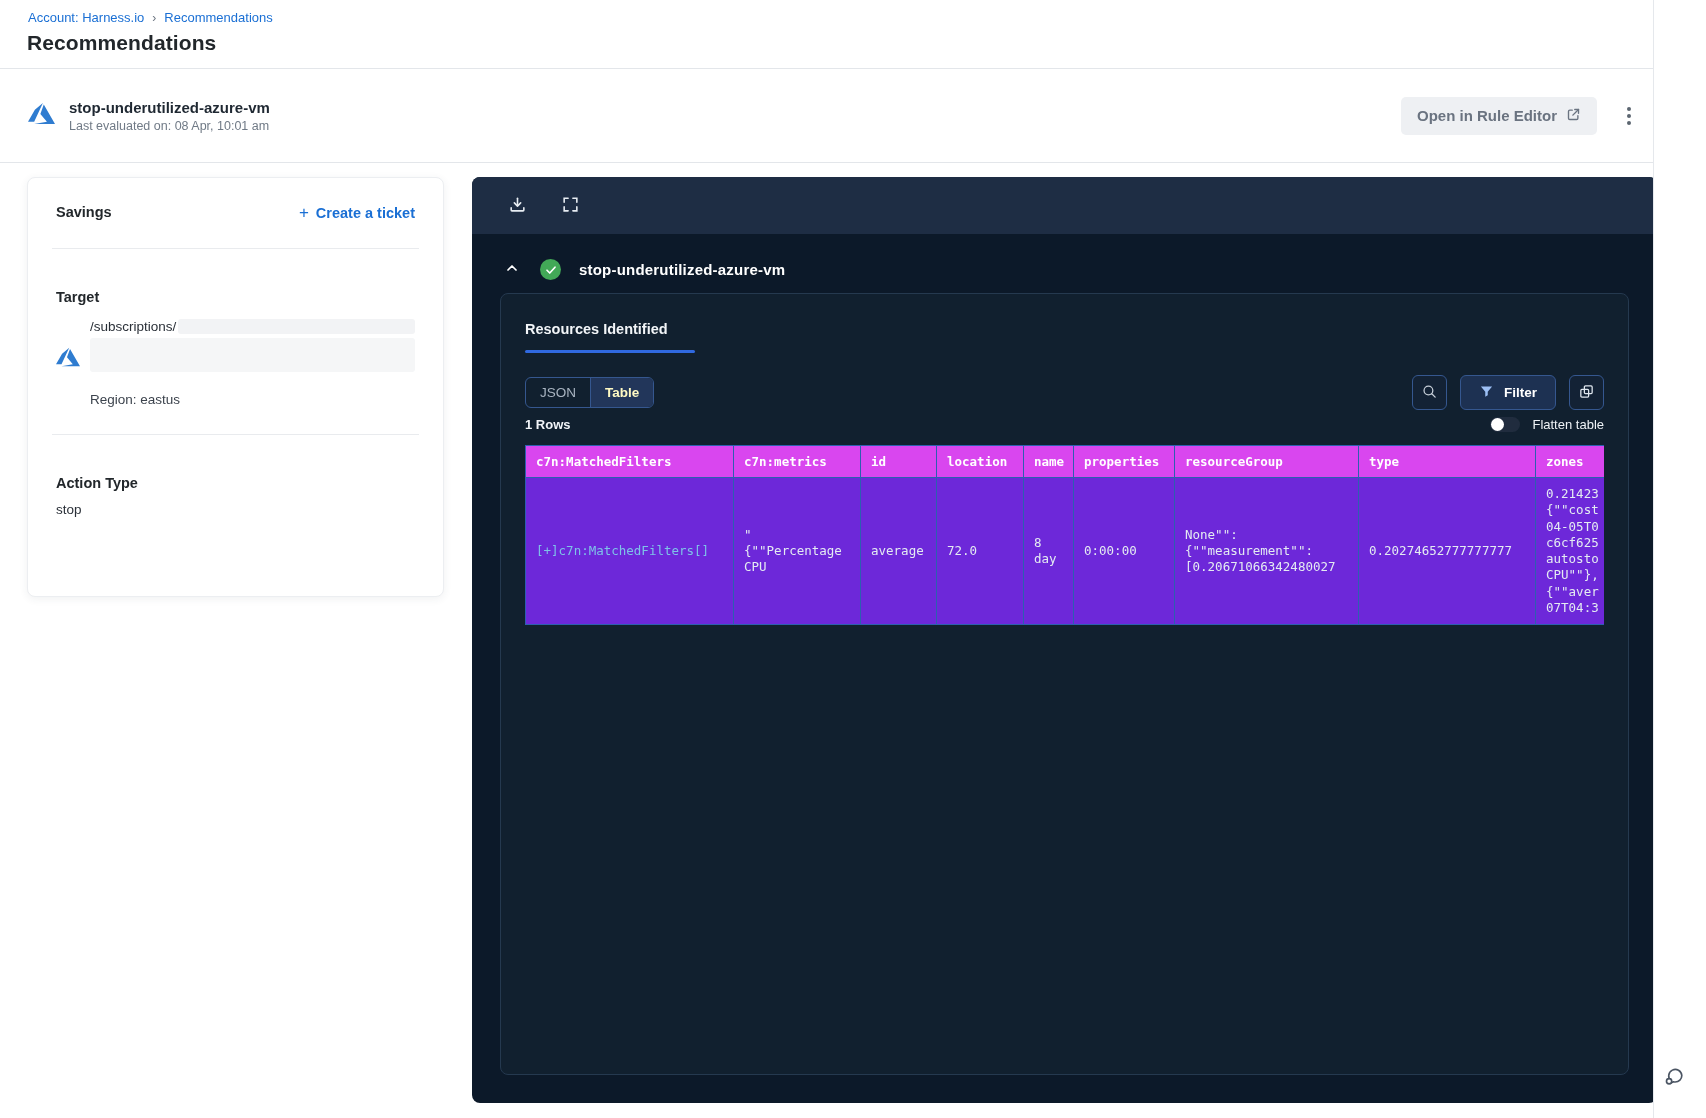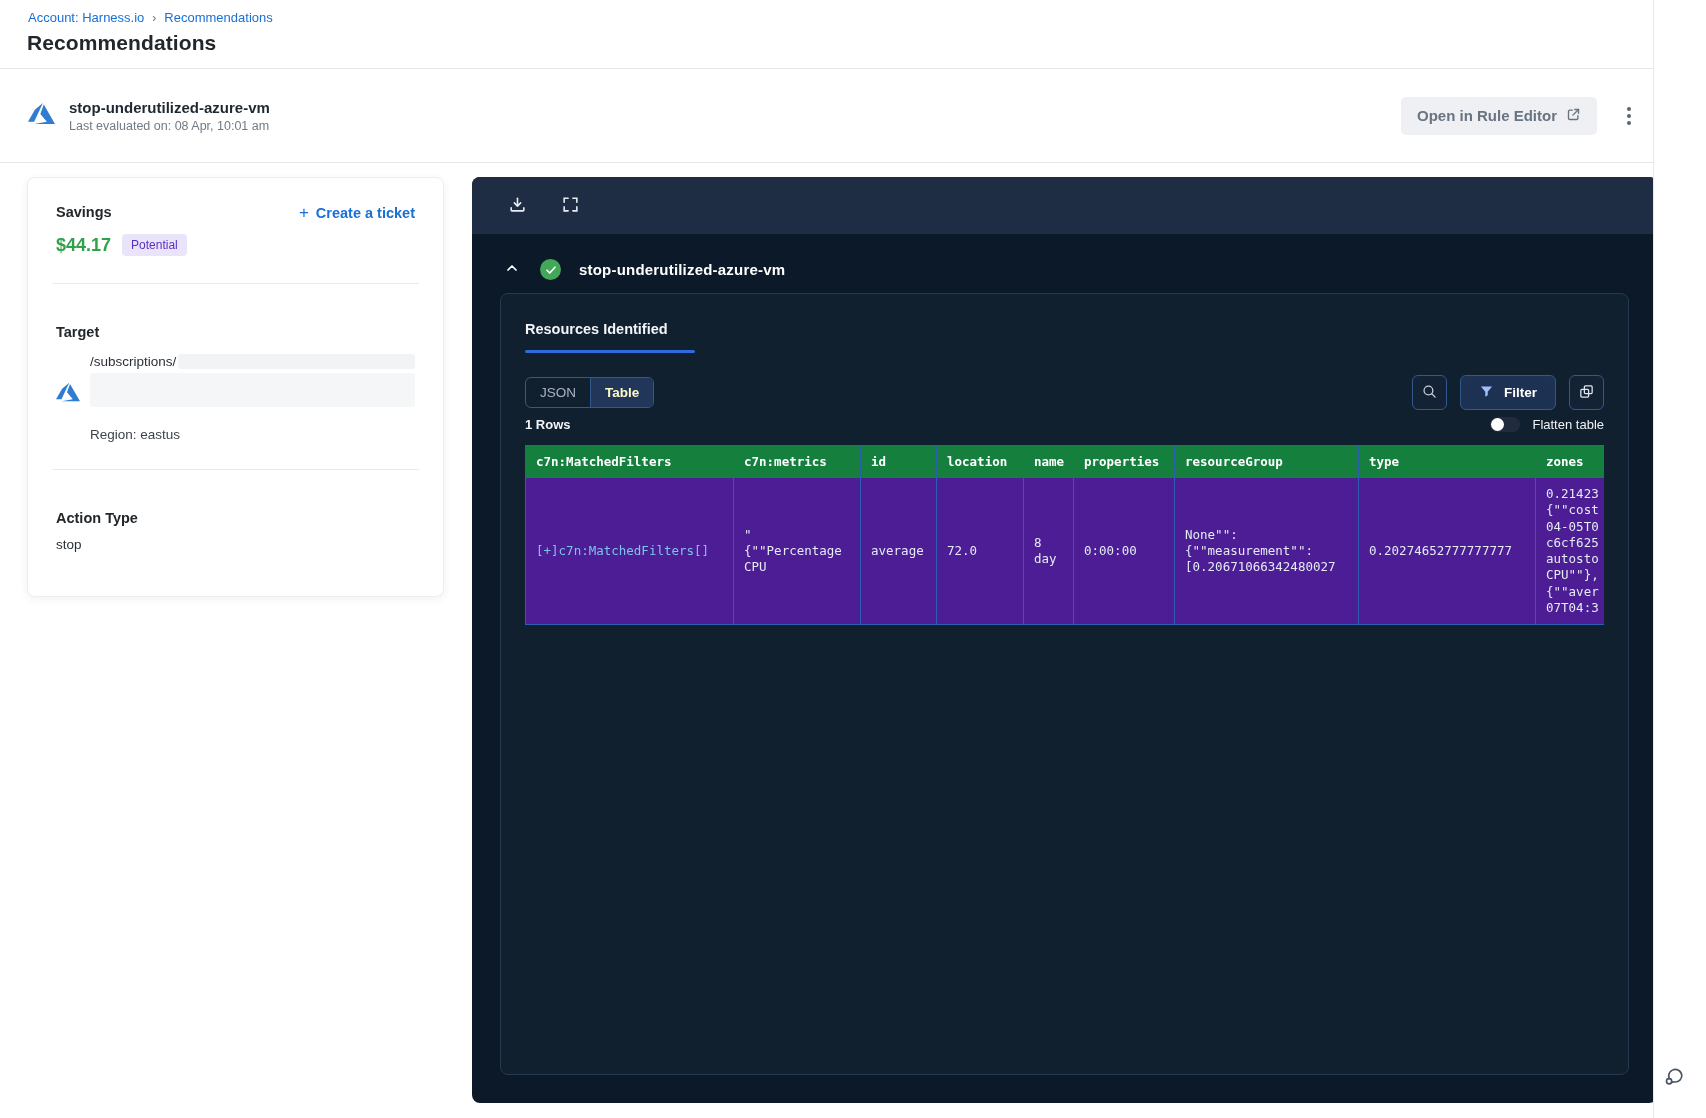--- a/index.html
+++ b/index.html
@@ -76,23 +76,23 @@
   .rows-row { display:flex; align-items:center; margin-top:7px; }
   .rows-count { color:#f1f4f8; font-size:13px; font-weight:700; }
   .flatten { margin-left:auto; display:flex; align-items:center; gap:12px; }
   .toggle { width:30px; height:15px; border-radius:8px; background:#202c3e; position:relative; cursor:pointer; }
   .toggle .knob { position:absolute; left:1px; top:1px; width:13px; height:13px; border-radius:50%; background:#fff; }
   .flatten-label { color:#eef2f6; font-size:13px; }
 
   .table-wrap { margin-top:13px; overflow:hidden; }
   table.res { border-collapse:collapse; table-layout:fixed; width:1140px;
     font-family:"DejaVu Sans Mono", monospace; font-size:12.5px; }
-  table.res th { background:#15803d; color:#fff; font-weight:700; text-align:left;
+  table.res th { background:#d946ef; color:#fff; font-weight:700; text-align:left;
     border:1px solid #2d5fb0; padding:8px 10px; height:31px; }
-  table.res td { background:#4c1d95; color:#e4ebf2; border:1px solid #2d5fb0;
+  table.res td { background:#6d28d9; color:#e4ebf2; border:1px solid #2d5fb0;
     padding:8px 10px; height:142px; vertical-align:middle; line-height:1.3; overflow:hidden; }
   .ml { white-space:pre-line; word-wrap:break-word; }
   .cell-link { color:#7ec3e8; cursor:pointer; }
   .c0{width:208px}.c1{width:127px}.c2{width:76px}.c3{width:87px}.c4{width:50px}
   .c5{width:101px}.c6{width:184px}.c7{width:177px}.c8{width:130px}
 
   
   .right-rail { position:absolute; top:0; right:0; width:41px; height:100%; background:#fff; border-left:1px solid #e5e8ec; }
   .chat-btn { position:absolute; left:50%; transform:translateX(-50%); bottom:26px; background:none; border:none; cursor:pointer; }
 </style>
@@ -140,24 +140,20 @@
     </div>
   </header>
 
   <section class="card">
     <div class="card-row">
       <div class="card-label">Savings</div>
       <a class="create-ticket">
         <span class="plus">+</span>
         <span>Create a ticket</span>
       </a>
-    </div>
-    <div class="amount-row">
-      <span class="amount">$44.17</span>
-      <span class="badge">Potential</span>
     </div>
     <hr>
     <div class="sec-label">Target</div>
     <div class="target-row">
       <span class="target-icon">
         <svg width="24" height="24" viewBox="0 0 24 24">
             <path fill="#2f7cd0" d="M5.483 21.3H24L14.025 4.013l-3.038 8.347 5.836 6.938L5.483 21.3zM13.23 2.7L6.105 8.677 0 19.253h5.505v.001L13.23 2.7z"></path>
           </svg>
       </span>
       <div class="target-body">

